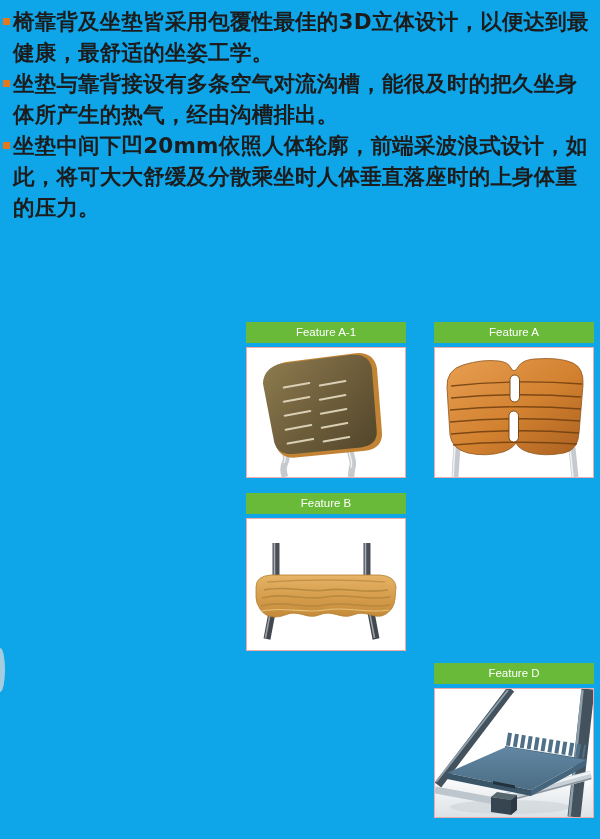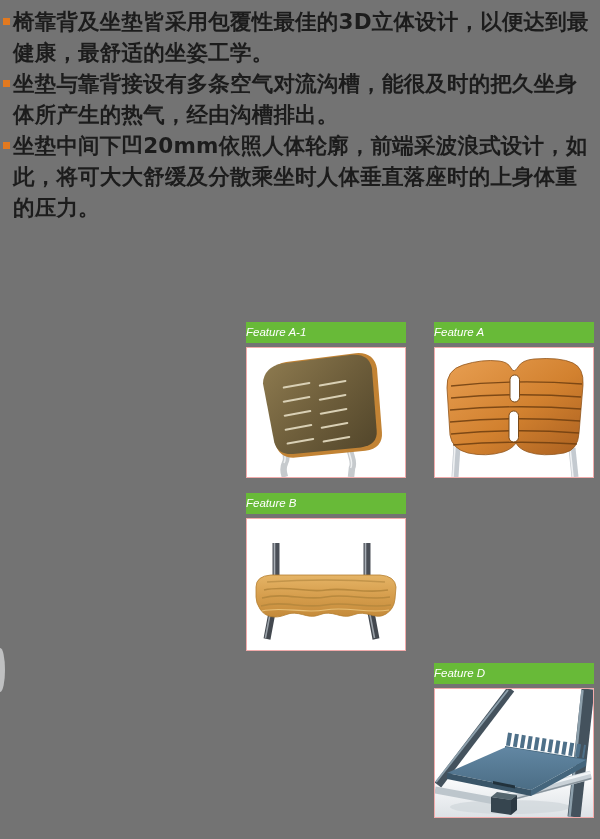--- a/index.html
+++ b/index.html
@@ -1,18 +1,18 @@
 <!DOCTYPE html>
 <html><head>
 <meta charset="utf-8">
 <style>
   * { margin:0; padding:0; box-sizing:border-box; }
   html, body { background:#ffffff; }
   .page {
-    position:relative; width:600px; height:839px; background:#737373;
+    position:relative; width:600px; height:839px; background:#0ea5e9;
     font-family:"DejaVu Sans", sans-serif; overflow:hidden;
   }
   
   .bullets {
     position:absolute; left:3px; top:6px; width:586px; list-style:none;
   }
   .bullets li {
     position:relative; padding-left:10px;
     font-size:21.5px; line-height:31px; font-weight:600;
     color:#1c1c1c; letter-spacing:0.2px;
@@ -20,21 +20,21 @@
   .marker {
     position:absolute; left:0; top:12px; width:7px; height:7px;
     background:#e2791f;
   }
   .btext { white-space:pre-line; }
   
   .panel { position:absolute; width:160px; }
   .phead {
     height:21px; background:#68ba38; color:#ffffff;
     font-family:"Liberation Sans", sans-serif; font-size:11.5px;
-    line-height:21px; font-style:italic;
+    line-height:21px; text-align:center;
   }
   .pimg {
     margin-top:4px; width:160px; background:#ffffff;
     border:1px solid #f2abab; overflow:hidden;
   }
   .row1 .pimg { height:131px; }
   .row2 .pimg { height:133px; }
   .row3 .pimg { height:130px; }
   .pimg svg { display:block; }
   .edge-smudge {

